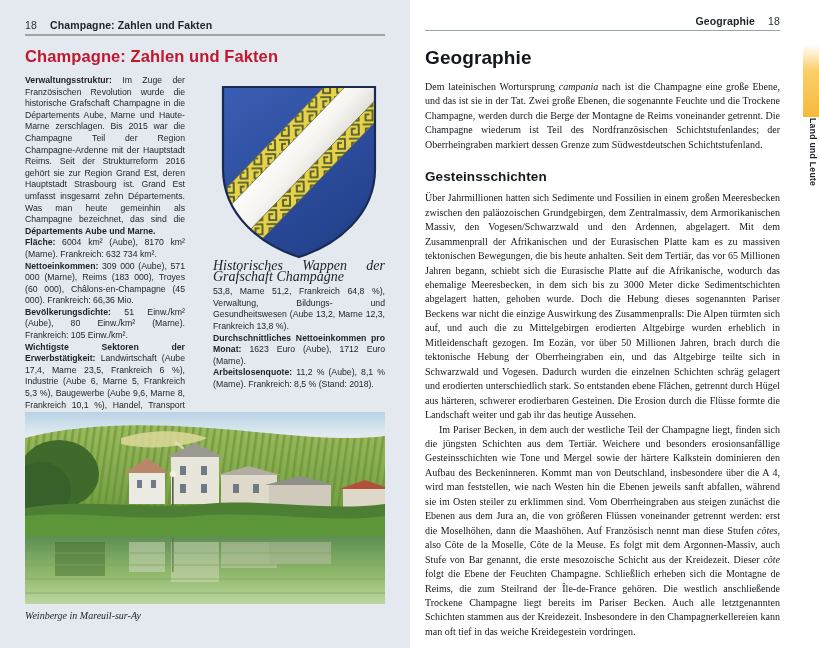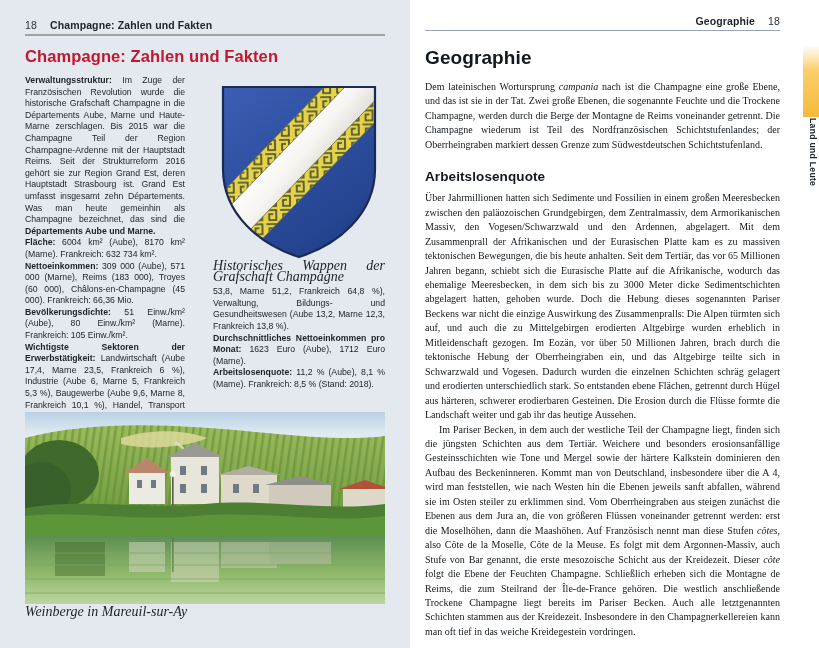--- a/index.html
+++ b/index.html
@@ -109,22 +109,23 @@
   }
   .photo {
     width: 360px;
     height: 192px;
     display: block;
     border: 0;
   }
   .photo-caption {
     font-family: "Liberation Serif", serif;
     font-style: italic;
-    font-size: 14px;
+    font-size: 10px;
     color: #1c2126;
+    margin-top: 6px;
   }
 
   
   .page-right {
     position: relative;
     width: 409px;
     height: 560px;
     background: #ffffff;
     box-sizing: border-box;
   }
@@ -358,21 +359,21 @@
 
       <div class="running-head-right">
         <span class="running-title">Geographie</span>
         <span class="folio">18</span>
       </div>
 
       <h1 class="h1">Geographie</h1>
 
       <p class="body-p"><span>Dem lateinischen Wortursprung </span><i>campania</i><span> nach ist die Champagne eine große Ebene, und das ist sie in der Tat. Zwei große Ebenen, die sogenannte Feuchte und die Trockene Champagne, werden durch die Berge der Montagne de Reims voneinander getrennt. Die Champagne wiederum ist Teil des Nordfranzösischen Schichtstufenlandes; der Oberrheingraben markiert dessen Grenze zum Südwestdeutschen Schichtstufenland.</span></p>
 
-      <h2 class="h2">Arbeitslosenquote</h2>
+      <h2 class="h2">Gesteinsschichten</h2>
 
       <p class="body-p">Über Jahrmillionen hatten sich Sedimente und Fossilien in einem großen Meeresbecken zwischen den paläozoischen Grundgebirgen, dem Zentralmassiv, dem Armorikanischen Massiv, den Vogesen/Schwarzwald und den Ardennen, abgelagert. Mit dem Zusammenprall der Afrikanischen und der Eurasischen Platte kam es zu massiven tektonischen Bewegungen, die bis heute anhalten. Seit dem Tertiär, das vor 65 Millionen Jahren begann, schiebt sich die Eurasische Platte auf die Afrikanische, wodurch das ehemalige Meeresbecken, in dem sich bis zu 3000 Meter dicke Sedimentschichten abgelagert hatten, gehoben wurde. Doch die Hebung dieses sogenannten Pariser Beckens war nicht die einzige Auswirkung des Zusammenpralls: Die Alpen türmten sich auf, und auch die zu Mittelgebirgen erodierten Altgebirge wurden erheblich in Mitleidenschaft gezogen. Im Eozän, vor über 50 Millionen Jahren, brach durch die tektonische Hebung der Oberrheingraben ein, und das Altgebirge teilte sich in Schwarzwald und Vogesen. Dadurch wurden die einzelnen Schichten schräg gelagert und erodierten unterschiedlich stark. So entstanden ebene Flächen, getrennt durch Hügel aus härteren, schwerer erodierbaren Gesteinen. Die Erosion durch die Flüsse formte die Landschaft weiter und gab ihr das heutige Aussehen.</p>
 
       <p class="body-p"><span>Im Pariser Becken, in dem auch der westliche Teil der Champagne liegt, finden sich die jüngsten Schichten aus dem Tertiär. Weichere und besonders erosionsanfällige Gesteinsschichten wie Tone und Mergel sowie der härtere Kalkstein dominieren den Aufbau des Beckeninneren. Kommt man von Deutschland, insbesondere über die A 4, wird man feststellen, wie nach Westen hin die Ebenen jeweils sanft abfallen, während sie im Osten steiler zu erklimmen sind. Vom Oberrheingraben aus steigen zunächst die Ebenen aus dem Jura an, die von größeren Flüssen voneinander getrennt werden: erst die Moselhöhen, dann die Maashöhen. Auf Französisch nennt man diese Stufen </span><i>côtes</i><span>, also Côte de la Moselle, Côte de la Meuse. Es folgt mit dem Argonnen-Massiv, auch Stufe von Bar genannt, die erste mesozoische Schicht aus der Kreidezeit. Dieser </span><i>côte</i><span> folgt die Ebene der Feuchten Champagne. Schließlich erheben sich die Montagne de Reims, die zum Steilrand der Île-de-France gehören. Die westlich anschließende Trockene Champagne liegt bereits im Pariser Becken. Auch alle letztgenannten Schichten stammen aus der Kreidezeit. Insbesondere in den Champagnerkellereien kann man oft tief in das weiche Kreidegestein vordringen.</span></p>
     </div>
 
     <div class="tab-marker"></div>
     <div class="tab-label">Land und Leute</div>
   </div>
 

